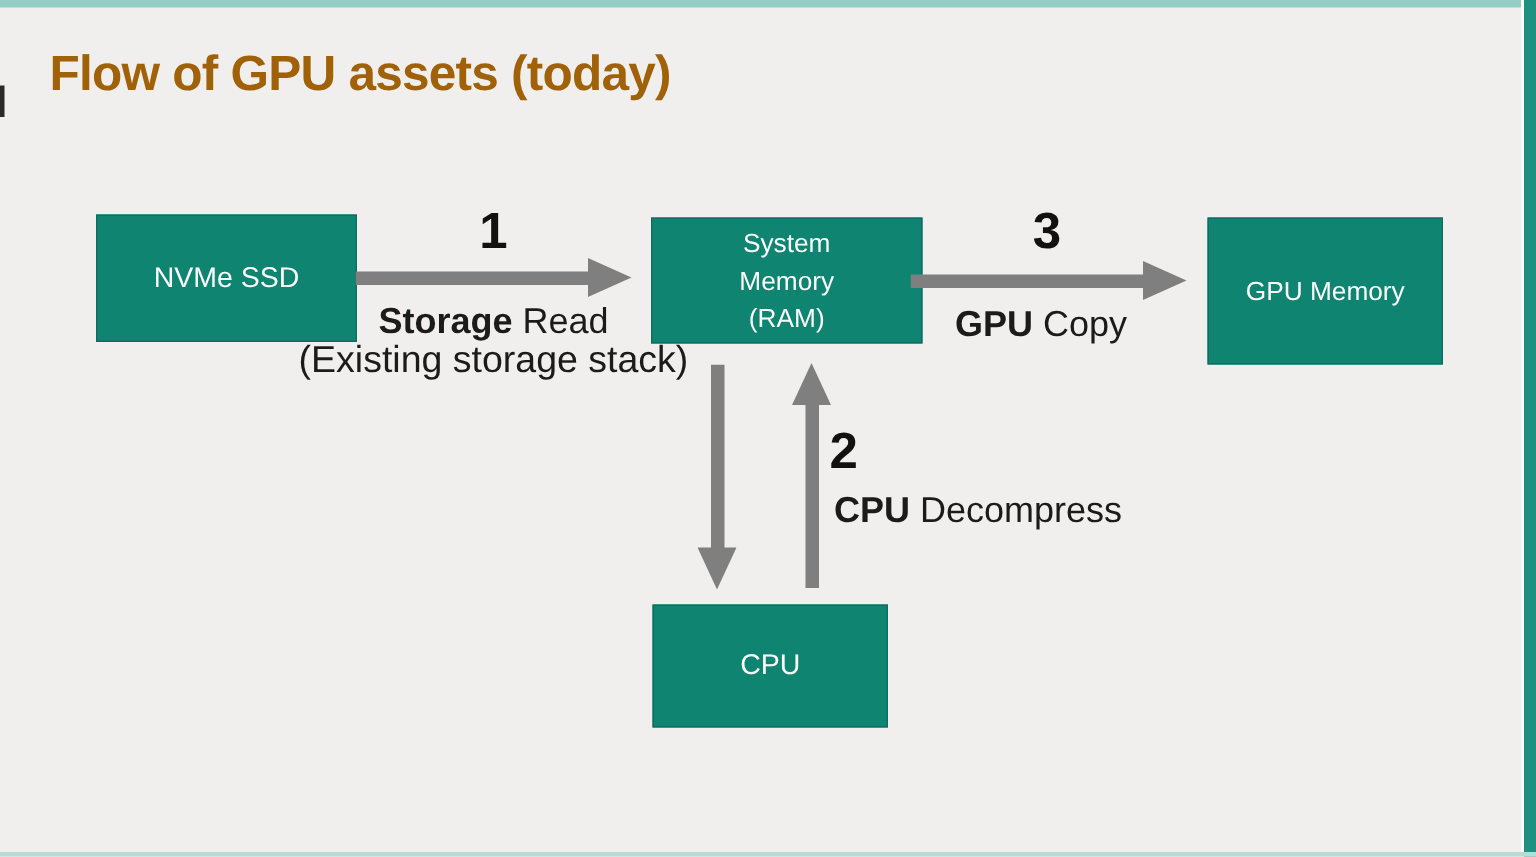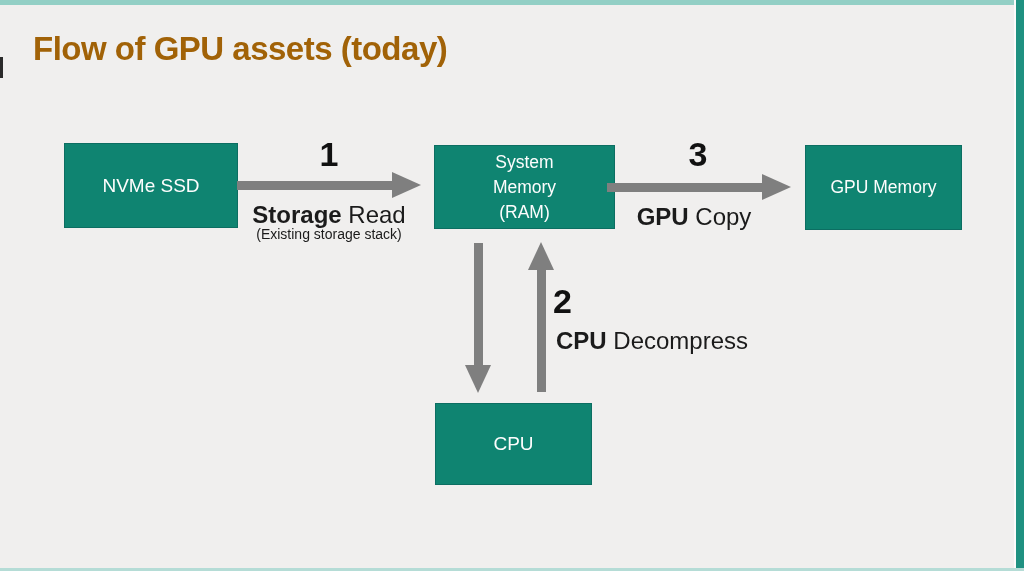--- a/index.html
+++ b/index.html
@@ -36,21 +36,21 @@
     background:var(--box);
     border:1px solid var(--box-border);
     color:#fdfdfd;
     display:flex;align-items:center;justify-content:center;
     text-align:center;
     box-sizing:border-box;
   }
   .node .lines{line-height:25px;font-size:17.5px;}
   .node-nvme{left:64px;top:143px;width:174px;height:85px;font-size:19px;}
   .node-ram{left:434px;top:145px;width:181px;height:84px;}
-  .node-vram{left:805px;top:145px;width:157px;height:85px;}
+  .node-vram{left:805px;top:145px;width:157px;height:98px;}
   .node-cpu{left:435px;top:403px;width:157px;height:82px;font-size:19px;}
 
   .arrow{position:absolute;}
   .arrow-1{left:237px;top:172px;}
   .arrow-3{left:607px;top:174px;}
   .arrow-down{left:465px;top:243px;}
   .arrow-up{left:528px;top:242px;}
 
   .step-number{
     position:absolute;font-size:34px;font-weight:bold;color:#111;
@@ -58,21 +58,21 @@
   }
   .num-1{left:299px;top:136px;}
   .num-3{left:668px;top:136px;}
   .num-2{left:553px;top:283px;text-align:left;}
 
   .step-label{
     position:absolute;font-size:24px;color:#1b1b1b;white-space:nowrap;
   }
   .step-label b{font-weight:bold;}
   .label-1{left:199px;top:201px;width:260px;text-align:center;}
-  .sublabel-1{left:197px;top:226px;width:264px;text-align:center;font-size:14px;}
+  .sublabel-1{left:197px;top:226px;width:264px;text-align:center;font-size:25px;}
   .label-3{left:564px;top:203px;width:260px;text-align:center;}
   .label-2{left:556px;top:327px;text-align:center;}
 </style>
 </head>
 <body>
 
 <div class="strip-top"></div>
 <div class="strip-right-inner"></div>
 <div class="strip-right"></div>
 <div class="strip-bottom"></div>

